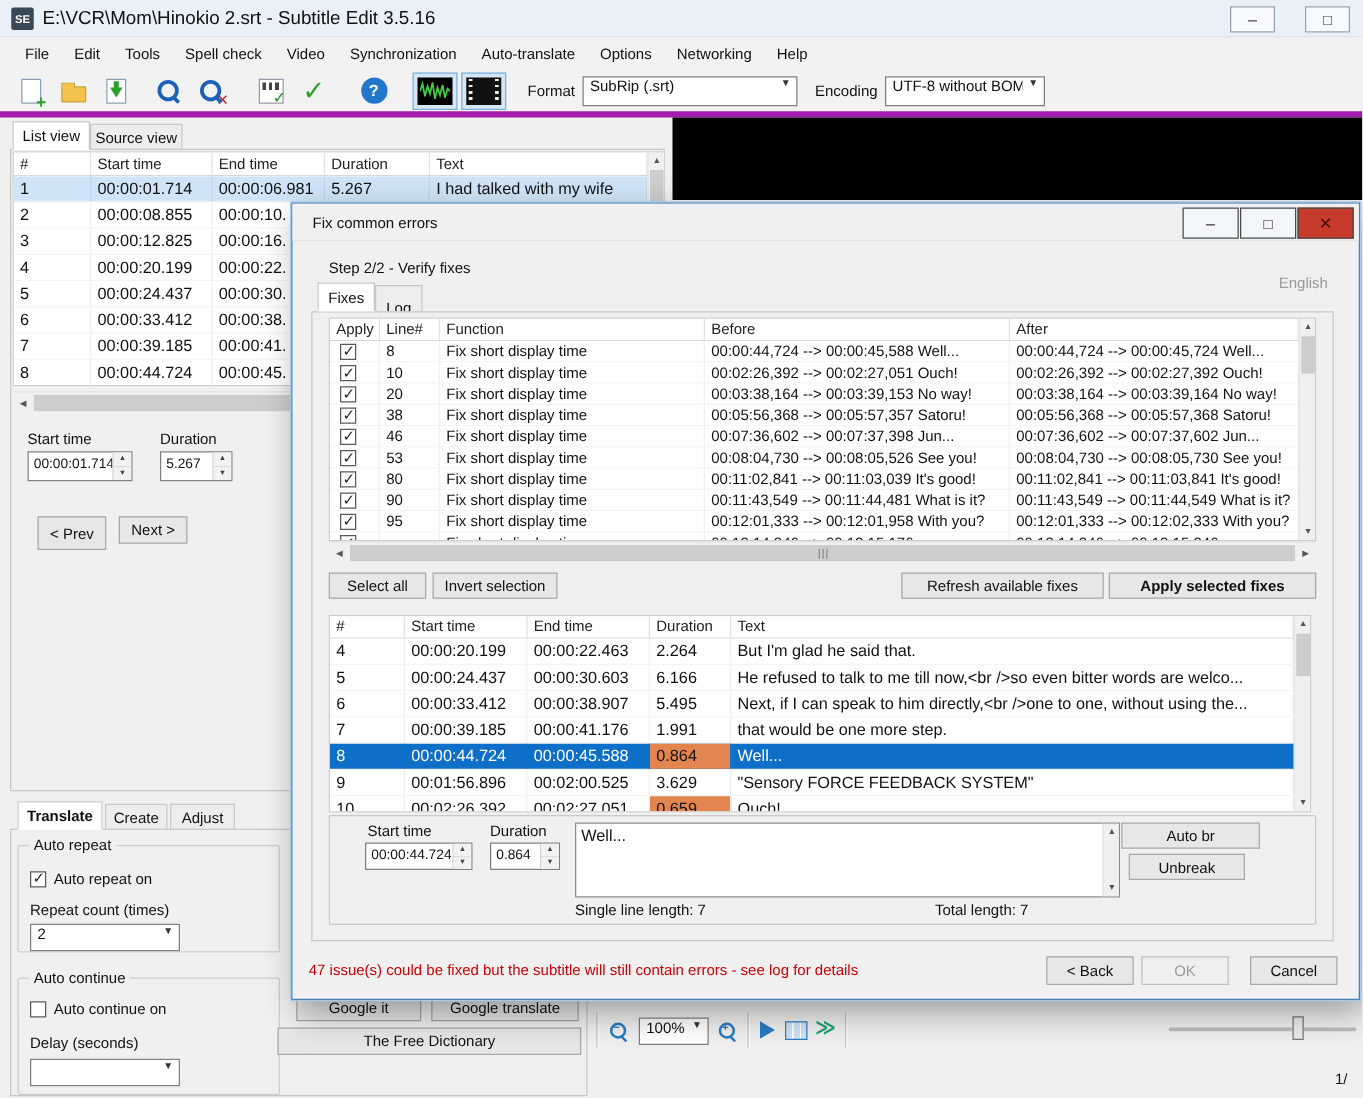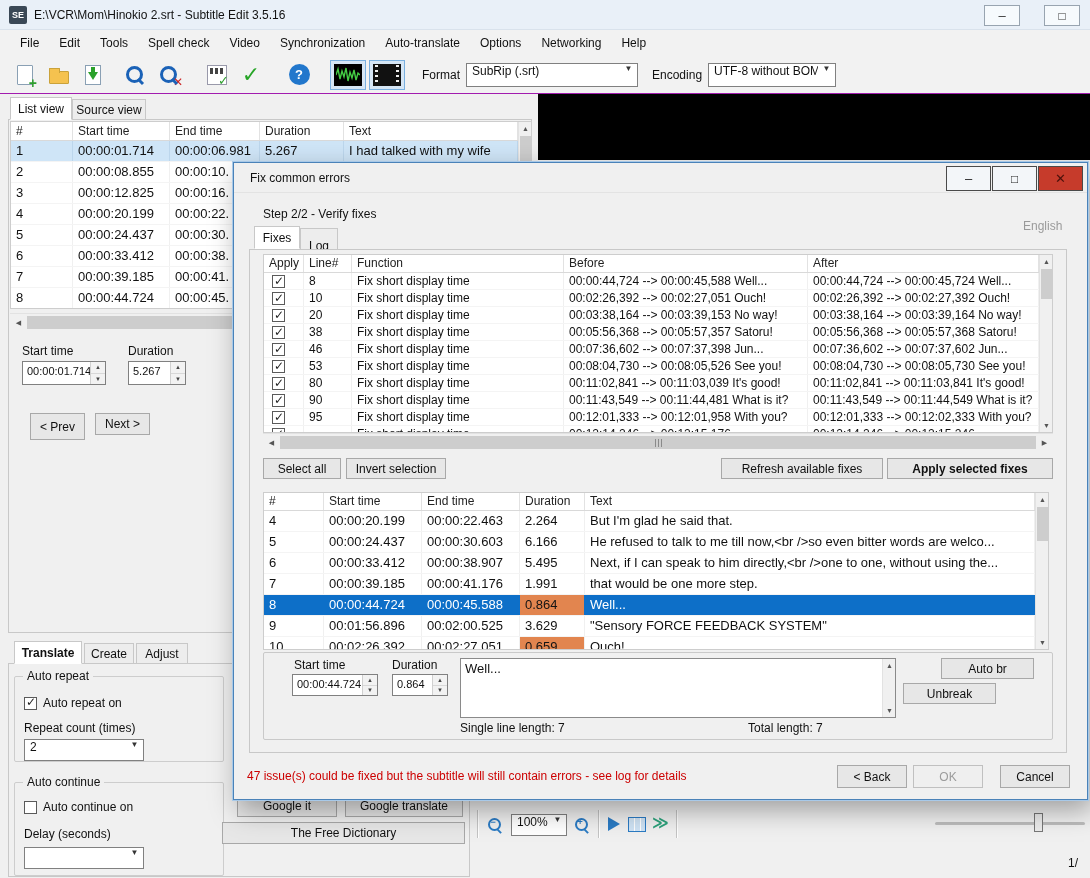--- a/index.html
+++ b/index.html
@@ -5,31 +5,31 @@
 *{margin:0;padding:0;box-sizing:border-box}
 html,body{width:1090px;height:878px;overflow:hidden}
 body{font-family:"Liberation Sans","DejaVu Sans",sans-serif;font-size:12px;color:#111;background:#f0f0f0}
 #root{position:relative;width:1090px;height:878px;background:#f0f0f0;overflow:hidden}
 .abs{position:absolute}
 .label{position:absolute;font-size:12px;white-space:nowrap;color:#111}
 
 
 #titlebar{position:absolute;left:0;top:0;width:1090px;height:30px;background:#e9f0f8;border-bottom:1px solid #d9e2ec}
 #appicon{position:absolute;left:9px;top:6px;width:18px;height:18px;background:#3a4856;color:#fff;font-size:9px;font-weight:bold;text-align:center;line-height:18px;border-radius:2px}
-#wintitle{position:absolute;left:34px;top:0;line-height:30px;font-size:12px}
+#wintitle{position:absolute;left:34px;top:0;line-height:30px;font-size:15px}
 .twb{position:absolute;top:5px;width:36px;height:21px;border:1px solid #98a4b0;background:#f6fafd;display:flex;align-items:center;justify-content:center;color:#333}
 .twb.min::before{content:"–";font-size:13px}
 .twb.max::before{content:"□";font-size:12px}
 
 
 #menubar{position:absolute;left:0;top:30px;width:1090px;height:26px;background:#f2f2f2;display:flex;padding-left:10px}
 .menuitem{line-height:26px;padding:0 10px;font-size:12px;white-space:nowrap}
 
 
-#toolbar{position:absolute;left:0;top:56px;width:1090px;height:38px;background:#f2f2f2;border-bottom:1px solid #a21caf;display:flex;align-items:center;padding-left:8px}
+#toolbar{position:absolute;left:0;top:56px;width:1090px;height:38px;background:#f2f2f2;border-bottom:5px solid #a21caf;display:flex;align-items:center;padding-left:8px}
 .tbtn{width:34px;height:32px;display:flex;align-items:center;justify-content:center;flex:none}
 .gap8{width:8px;flex:none}.gap14{width:14px;flex:none}
 .icon-page{width:16px;height:20px;background:#fff;border:1px solid #8aa0b4;position:relative;border-radius:1px}
 .icon-page .plus{position:absolute;right:-5px;bottom:-7px;color:#2e9e2e;font-weight:bold;font-size:14px}
 .icon-page .plus::before{content:"+"}
 .icon-folder{width:20px;height:13px;background:#f5c24f;border:1px solid #caa23a;position:relative;margin-top:5px;border-radius:1px}
 .icon-folder::before{content:"";position:absolute;left:-1px;top:-4px;width:9px;height:4px;background:#f5c24f;border:1px solid #caa23a;border-bottom:none;border-radius:1px 1px 0 0}
 .icon-save{width:16px;height:20px;background:#fff;border:1px solid #8aa0b4;position:relative}
 .icon-save::before{content:"";position:absolute;left:5px;top:1px;width:4px;height:6px;background:#2aa12a}
 .icon-save::after{content:"";position:absolute;left:2px;top:6px;border-left:5px solid transparent;border-right:5px solid transparent;border-top:8px solid #2aa12a}
@@ -604,21 +604,21 @@
             <span class="dn"></span>
           </span>
       </div>
       <div class="textarea" style="left:196px;top:5px;width:436px;height:60px">
         <span class="txt">Well...</span>
         <div class="sbv" style="right:0;top:0;height:58px;width:13px">
           <div class="sb-btn sb-up" style="top:0;left:0"></div>
           <div class="sb-btn sb-dn" style="bottom:0;left:0"></div>
         </div>
       </div>
-      <div class="btn" style="left:677px;top:5px;width:93px;height:21px">Auto br</div>
+      <div class="btn" style="left:633px;top:5px;width:111px;height:21px">Auto br</div>
       <div class="btn" style="left:639px;top:30px;width:93px;height:21px">Unbreak</div>
       <div class="label" style="left:196px;top:68px">Single line length: 7</div>
       <div class="label" style="left:484px;top:68px">Total length: 7</div>
     </div>
 
     <div id="dlg-status">47 issue(s) could be fixed but the subtitle will still contain errors - see log for details</div>
     <div class="btn" style="left:603px;top:602px;width:70px;height:23px">&lt; Back</div>
     <div class="btn disabled" style="left:679px;top:602px;width:70px;height:23px">OK</div>
     <div class="btn" style="left:766px;top:602px;width:70px;height:23px">Cancel</div>
   </div>

